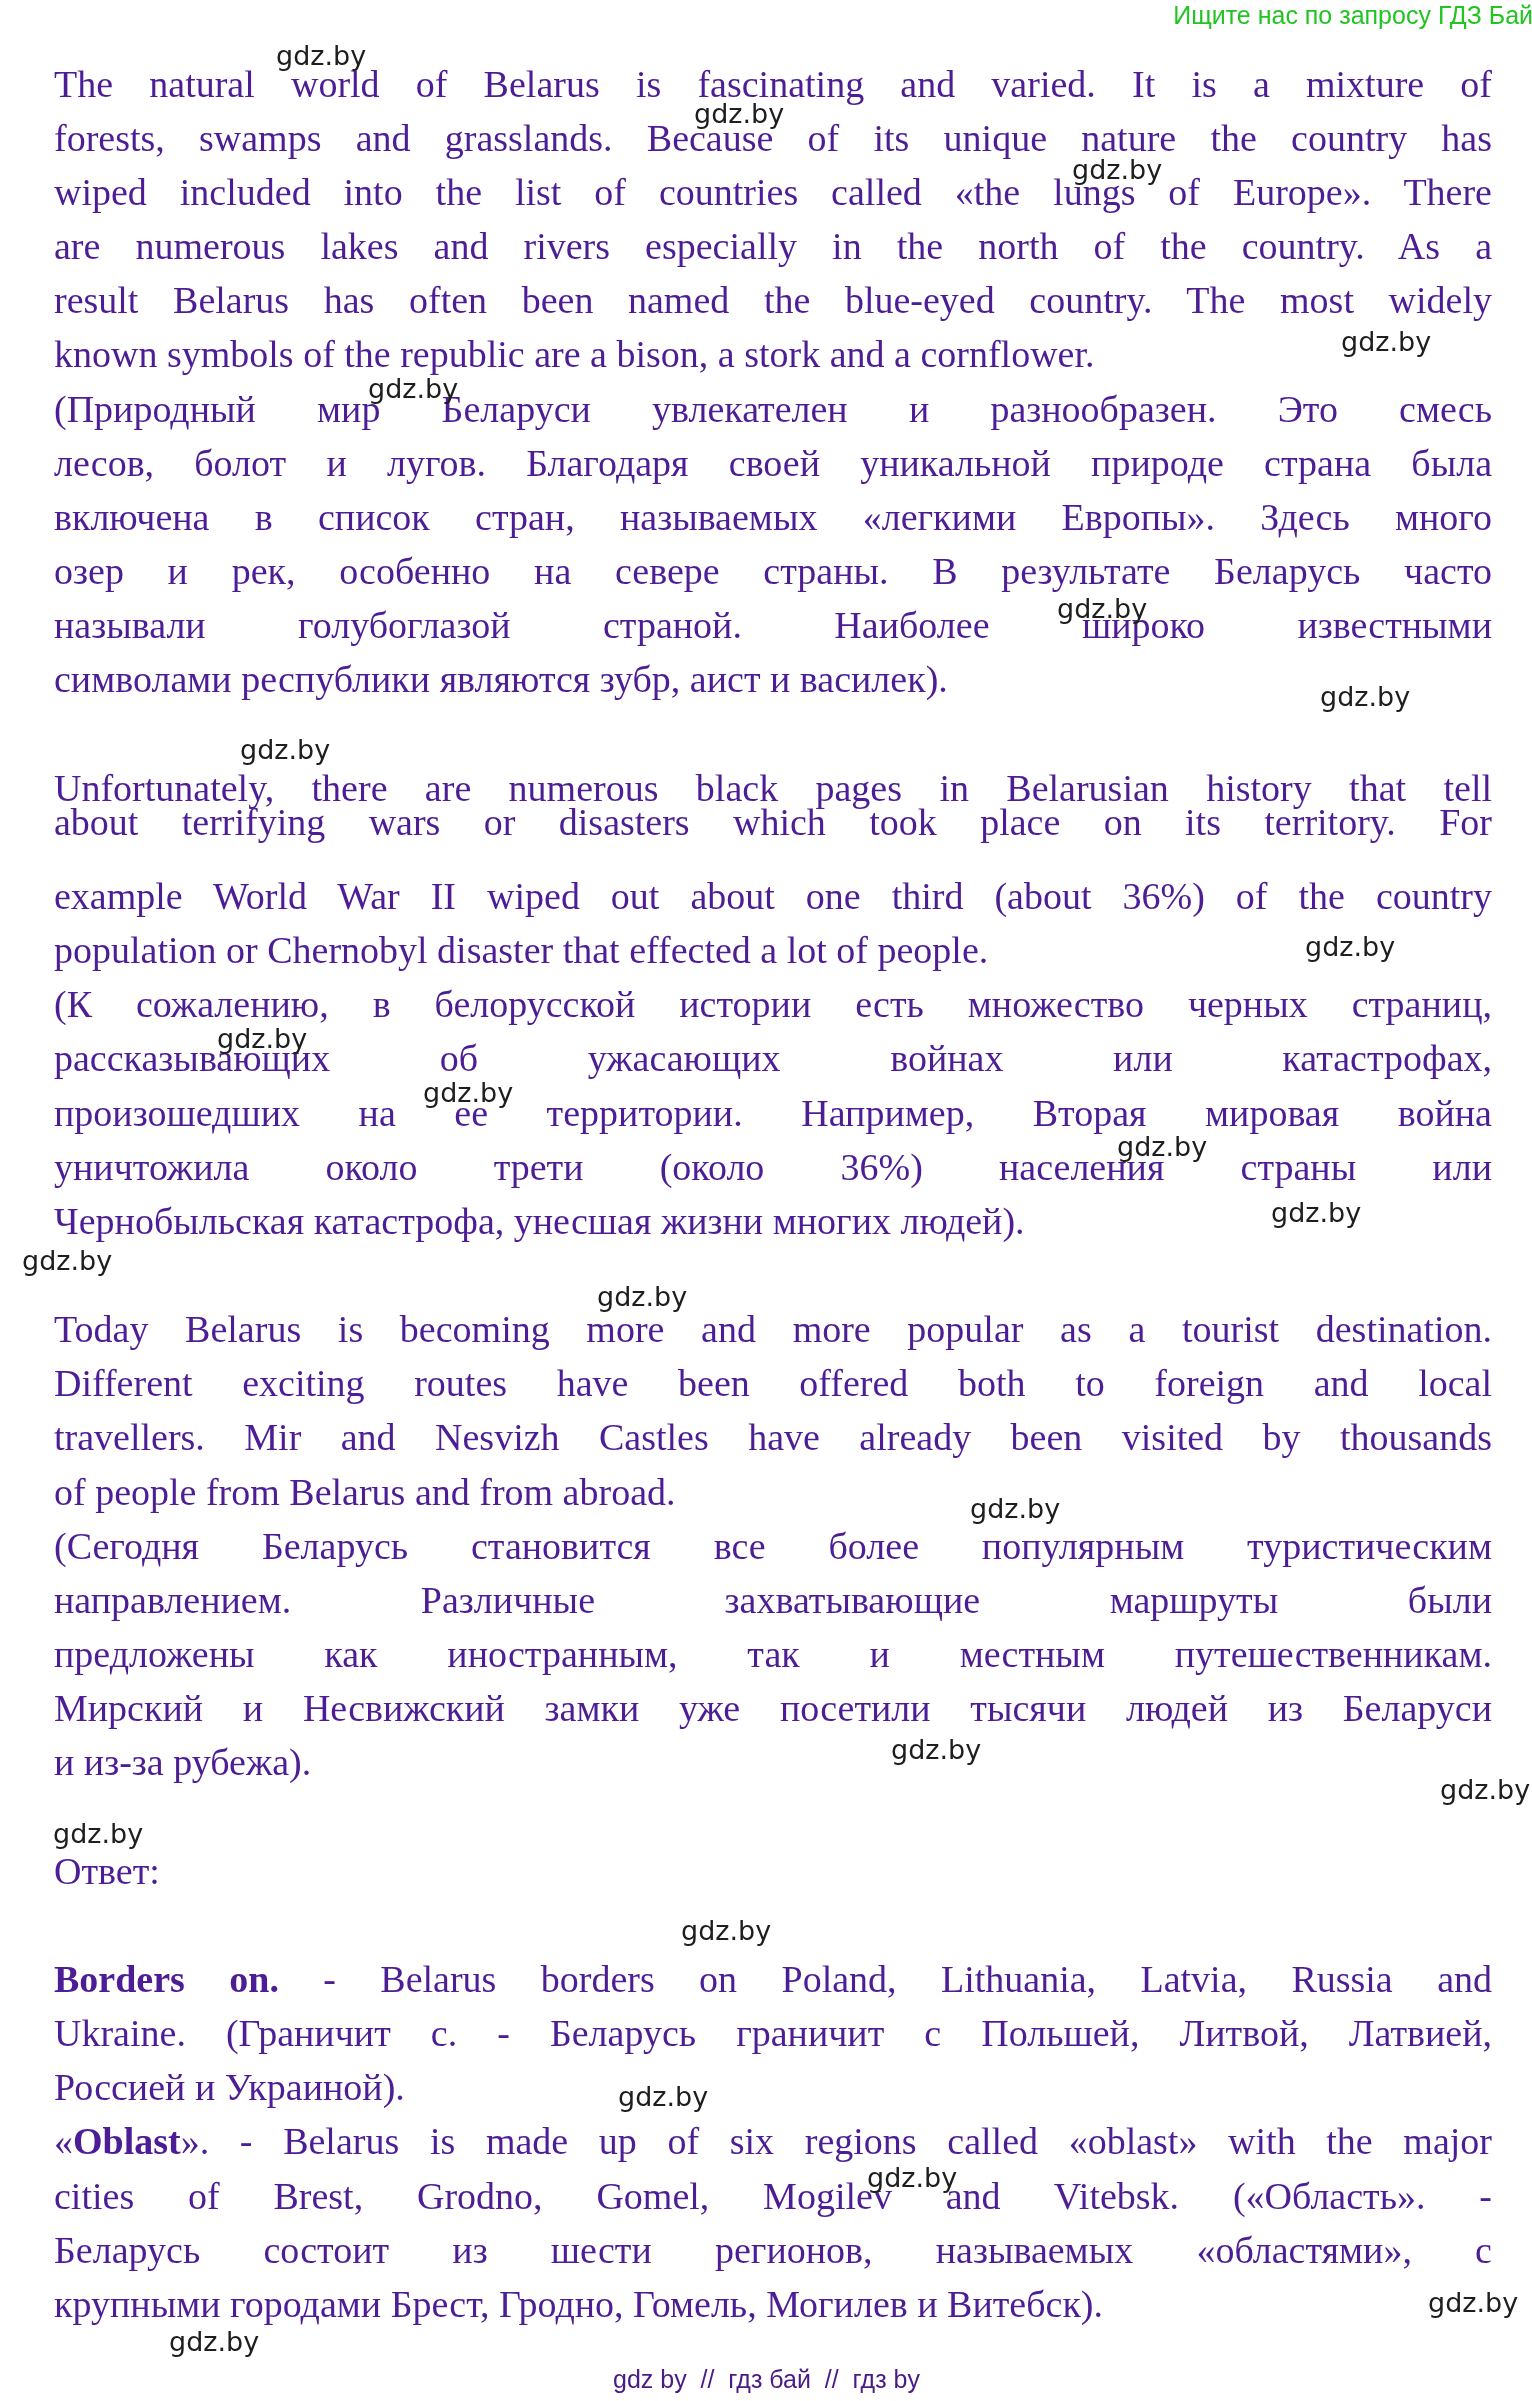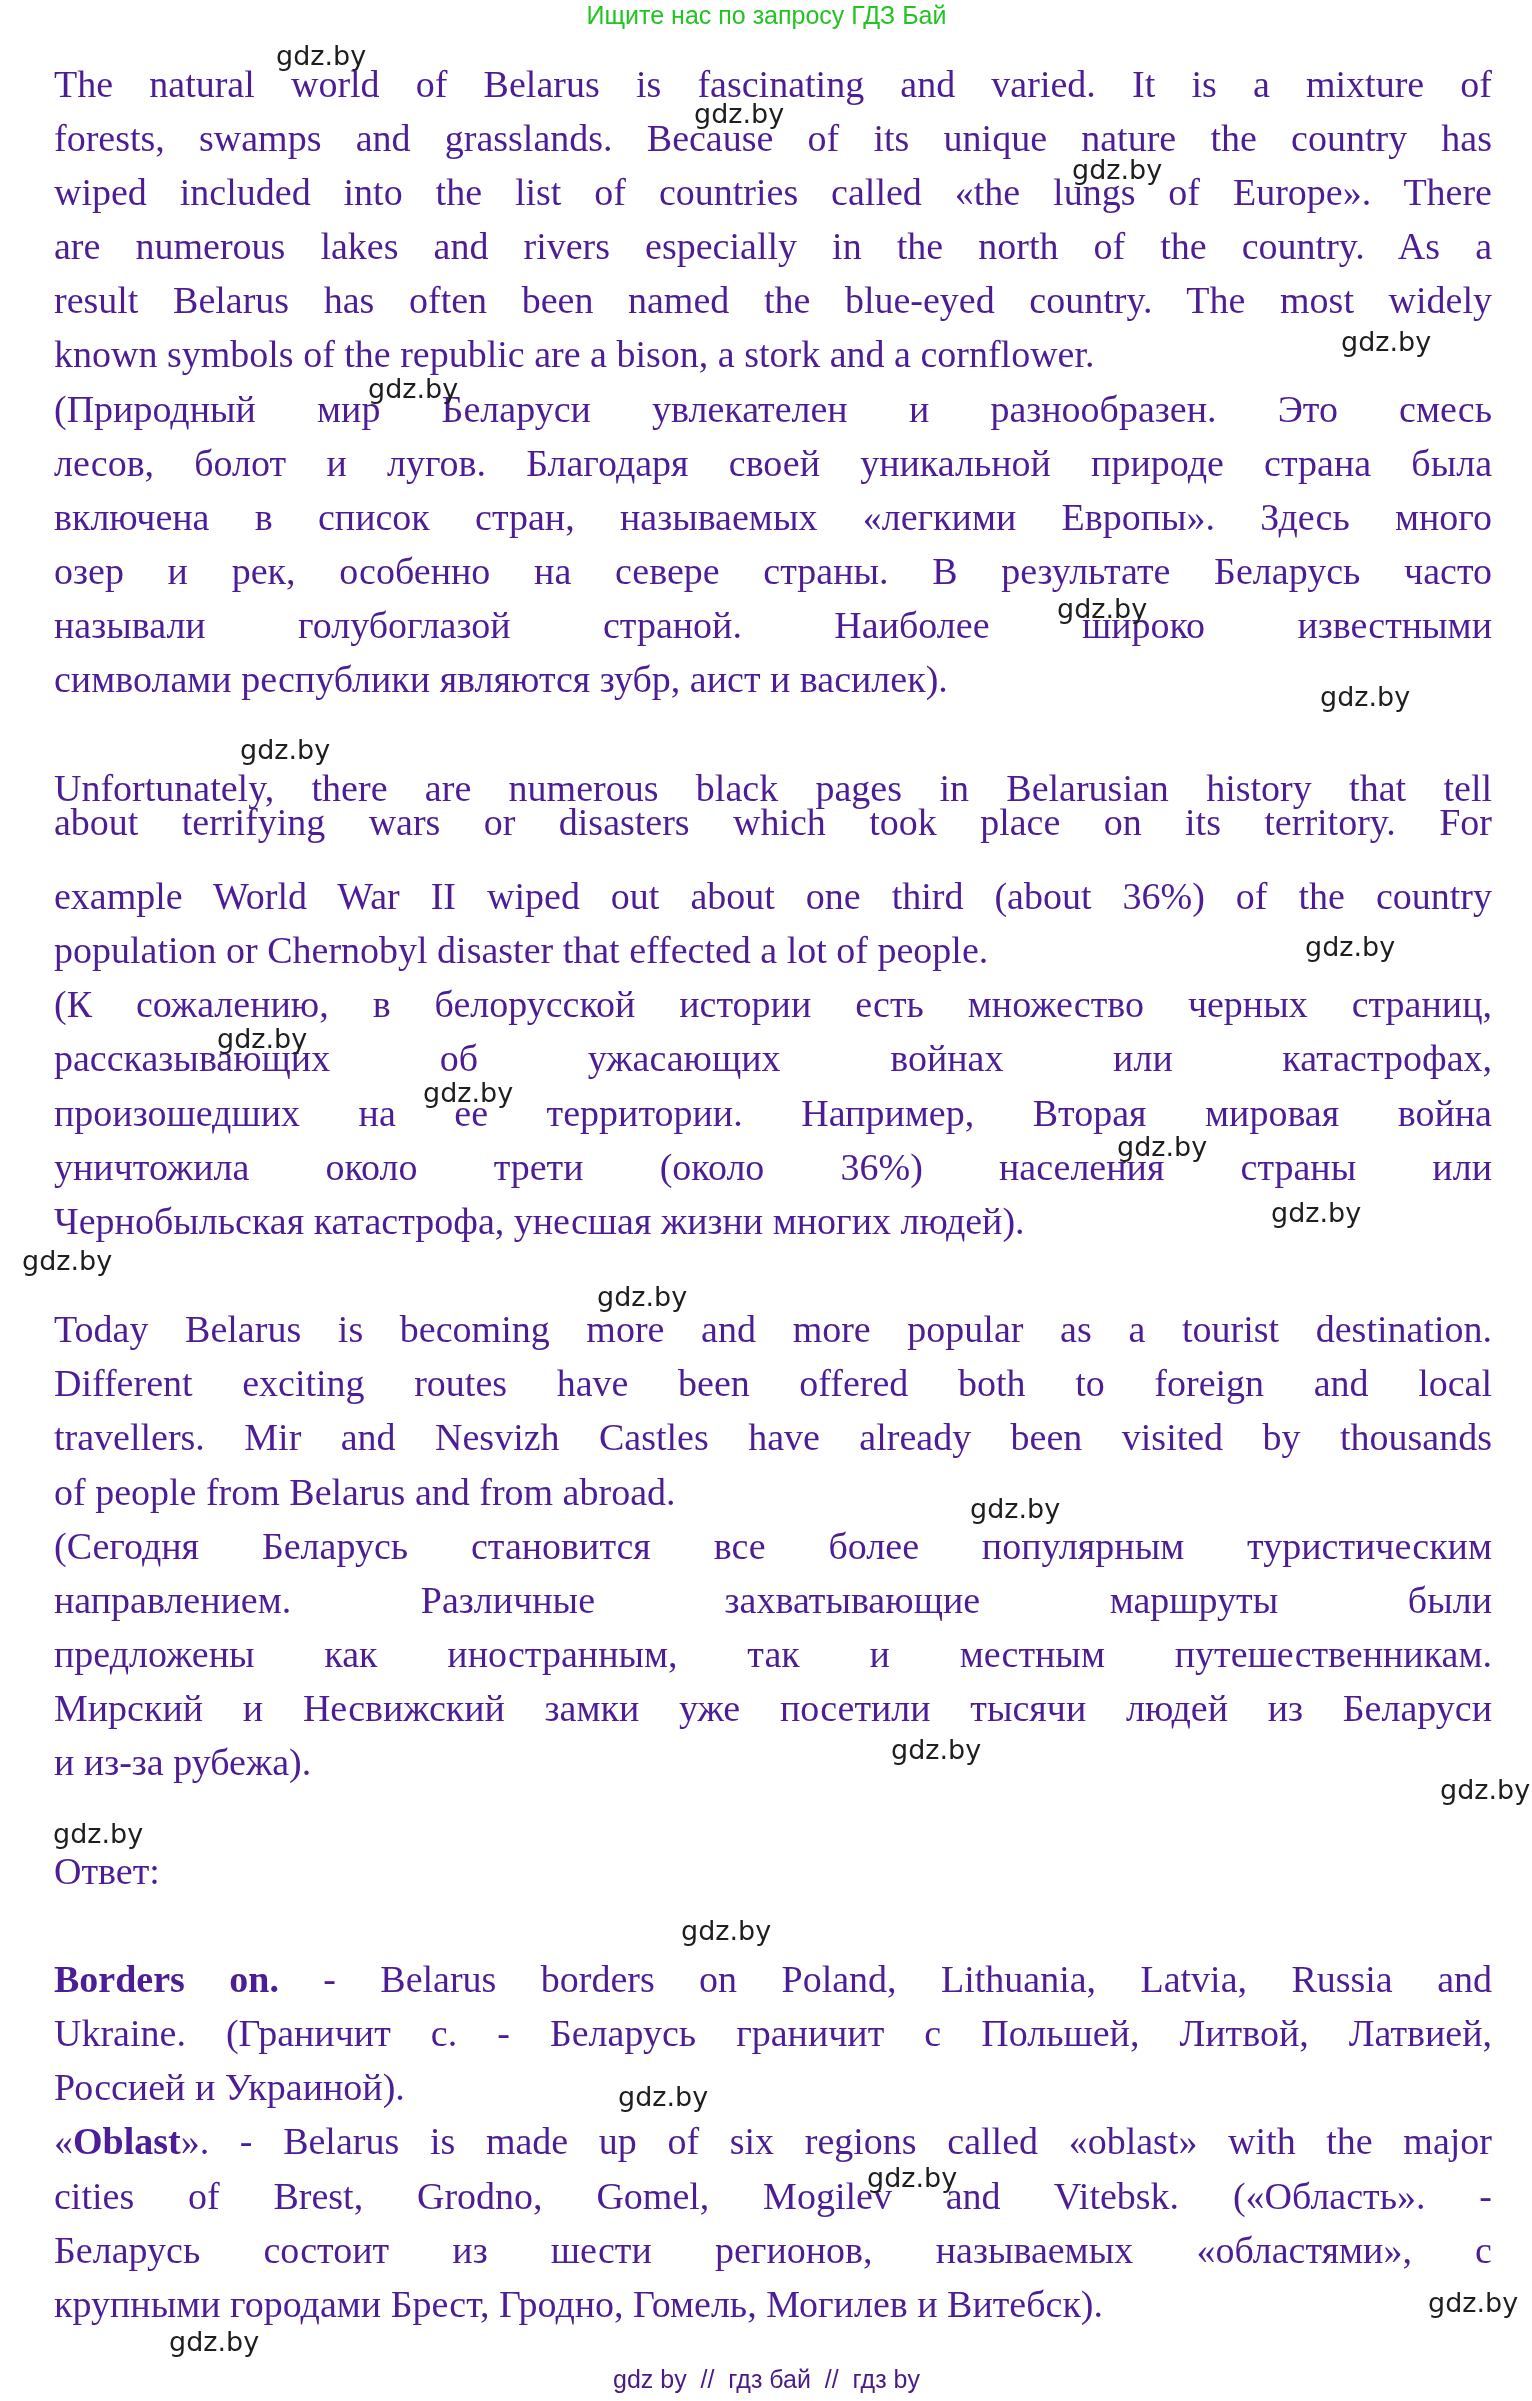--- a/index.html
+++ b/index.html
@@ -12,21 +12,21 @@
     height: 2401px;
     position: relative;
     overflow: hidden;
   }
   .header {
     position: absolute;
     left: 0;
     top: 0;
     width: 1533px;
     height: 32px;
-    text-align: center;
+    text-align: right;
     font-family: "Liberation Sans", sans-serif;
     font-size: 25px;
     line-height: 31px;
     color: #22c422;
   }
   .footer {
     position: absolute;
     left: 0;
     top: 2363px;
     width: 1533px;

